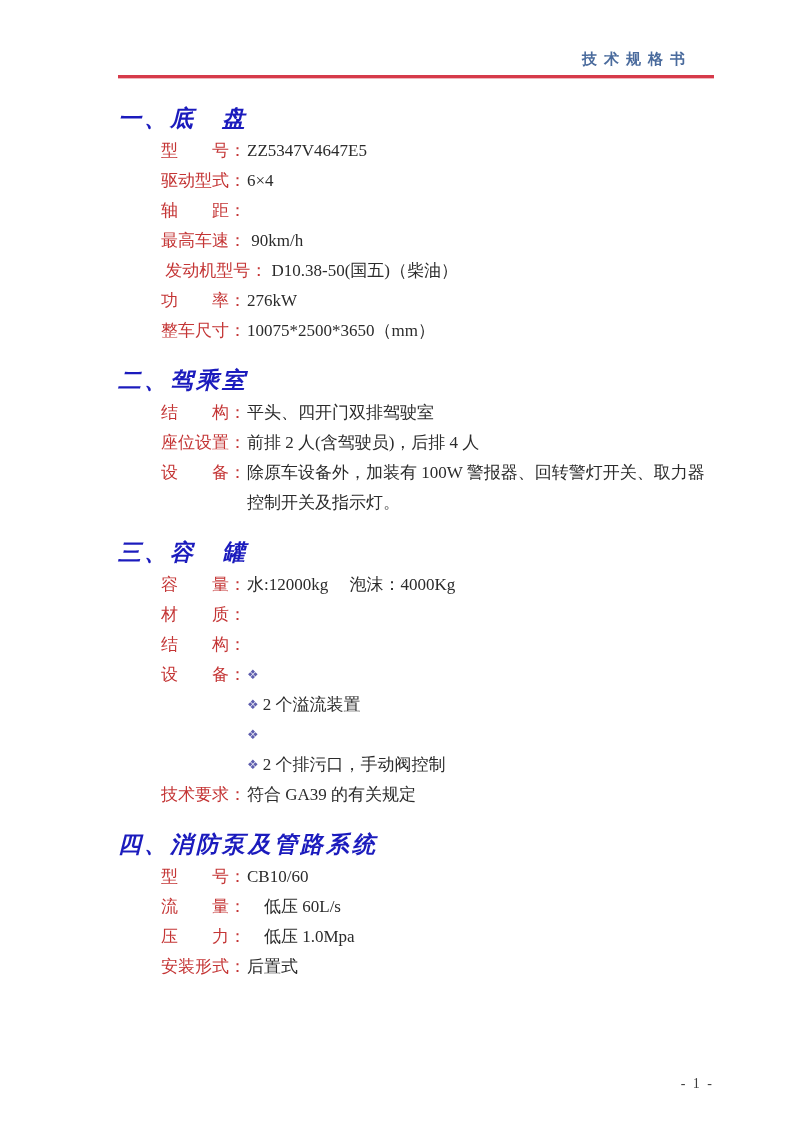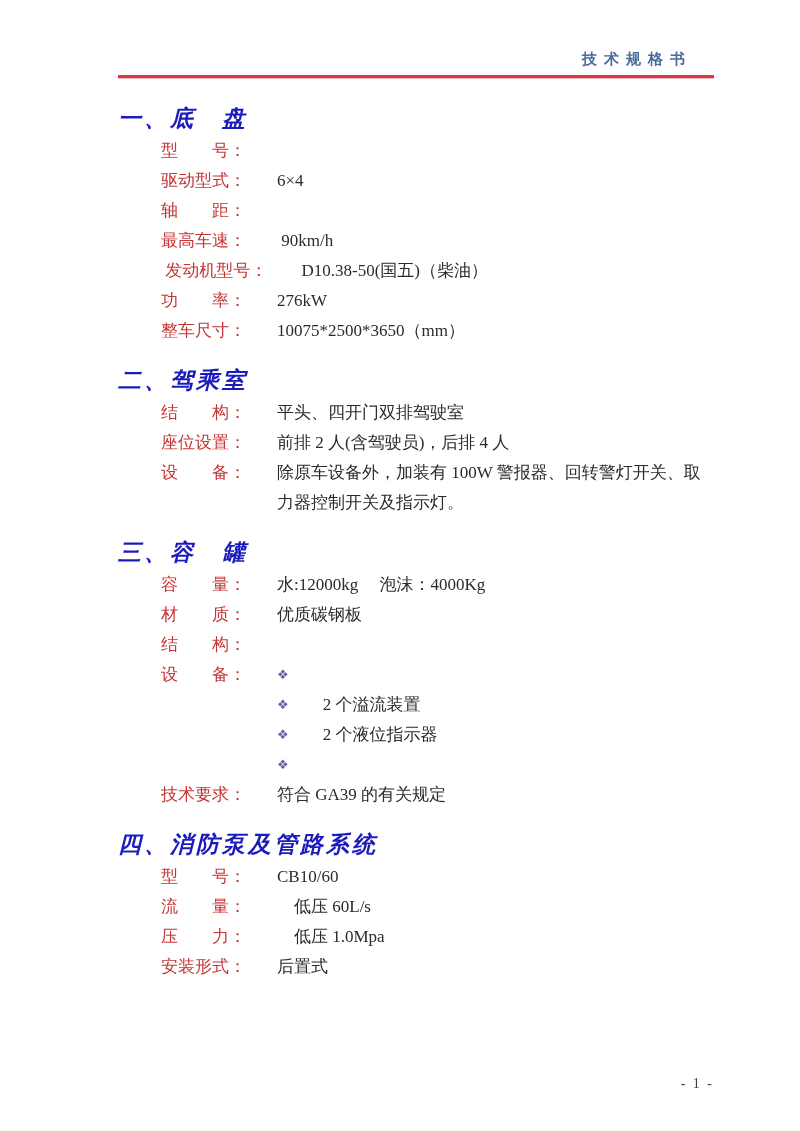--- a/index.html
+++ b/index.html
@@ -42,21 +42,20 @@
     line-height: 30px;
     margin: 0 0 2px 0;
     color: var(--heading-blue, #1b1bbd);
   }
   .row {
     display: flex;
     align-items: flex-start;
     padding-left: 43px;
     font-size: 17px;
     line-height: 30px;
-    gap: 30px;
   }
   .label {
     flex: none;
     min-width: 86px;
     white-space: pre;
     color: var(--label-red, #c43535);
   }
   .bullet {
     flex: none;
     font-size: 13px;
@@ -87,20 +86,21 @@
 <div class="page">
   <div class="content">
 
     <div class="doc-header">技术规格书</div>
     <div class="rule"></div>
 
     <div class="section first">
       <div class="section-heading">一、底　盘</div>
       <div class="row">
         <span class="label">型　　号：</span>
+        <span class="value">ZZ5347V4647E5</span>
       </div>
       <div class="row">
         <span class="label">驱动型式：</span>
         <span class="value">6×4</span>
       </div>
       <div class="row">
         <span class="label">轴　　距：</span>
       </div>
       <div class="row">
         <span class="label">最高车速：</span>
@@ -137,42 +137,41 @@
     </div>
 
     <div class="section">
       <div class="section-heading">三、容　罐</div>
       <div class="row">
         <span class="label">容　　量：</span>
         <span class="value">水:12000kg　 泡沫：4000Kg</span>
       </div>
       <div class="row">
         <span class="label">材　　质：</span>
-        <span class="value">优质碳钢板</span>
       </div>
       <div class="row">
         <span class="label">结　　构：</span>
       </div>
       <div class="row">
         <span class="label">设　　备：</span>
         <span class="bullet">❖</span>
       </div>
       <div class="row">
         <span class="label"></span>
         <span class="bullet">❖</span>
         <span class="value">2 个溢流装置</span>
       </div>
       <div class="row">
         <span class="label"></span>
         <span class="bullet">❖</span>
-        <span class="value">2 个液位指示器</span>
       </div>
       <div class="row">
         <span class="label"></span>
         <span class="bullet">❖</span>
+        <span class="value">2 个排污口，手动阀控制</span>
       </div>
       <div class="row">
         <span class="label">技术要求：</span>
         <span class="value">符合 GA39 的有关规定</span>
       </div>
     </div>
 
     <div class="section">
       <div class="section-heading">四、消防泵及管路系统</div>
       <div class="row">

